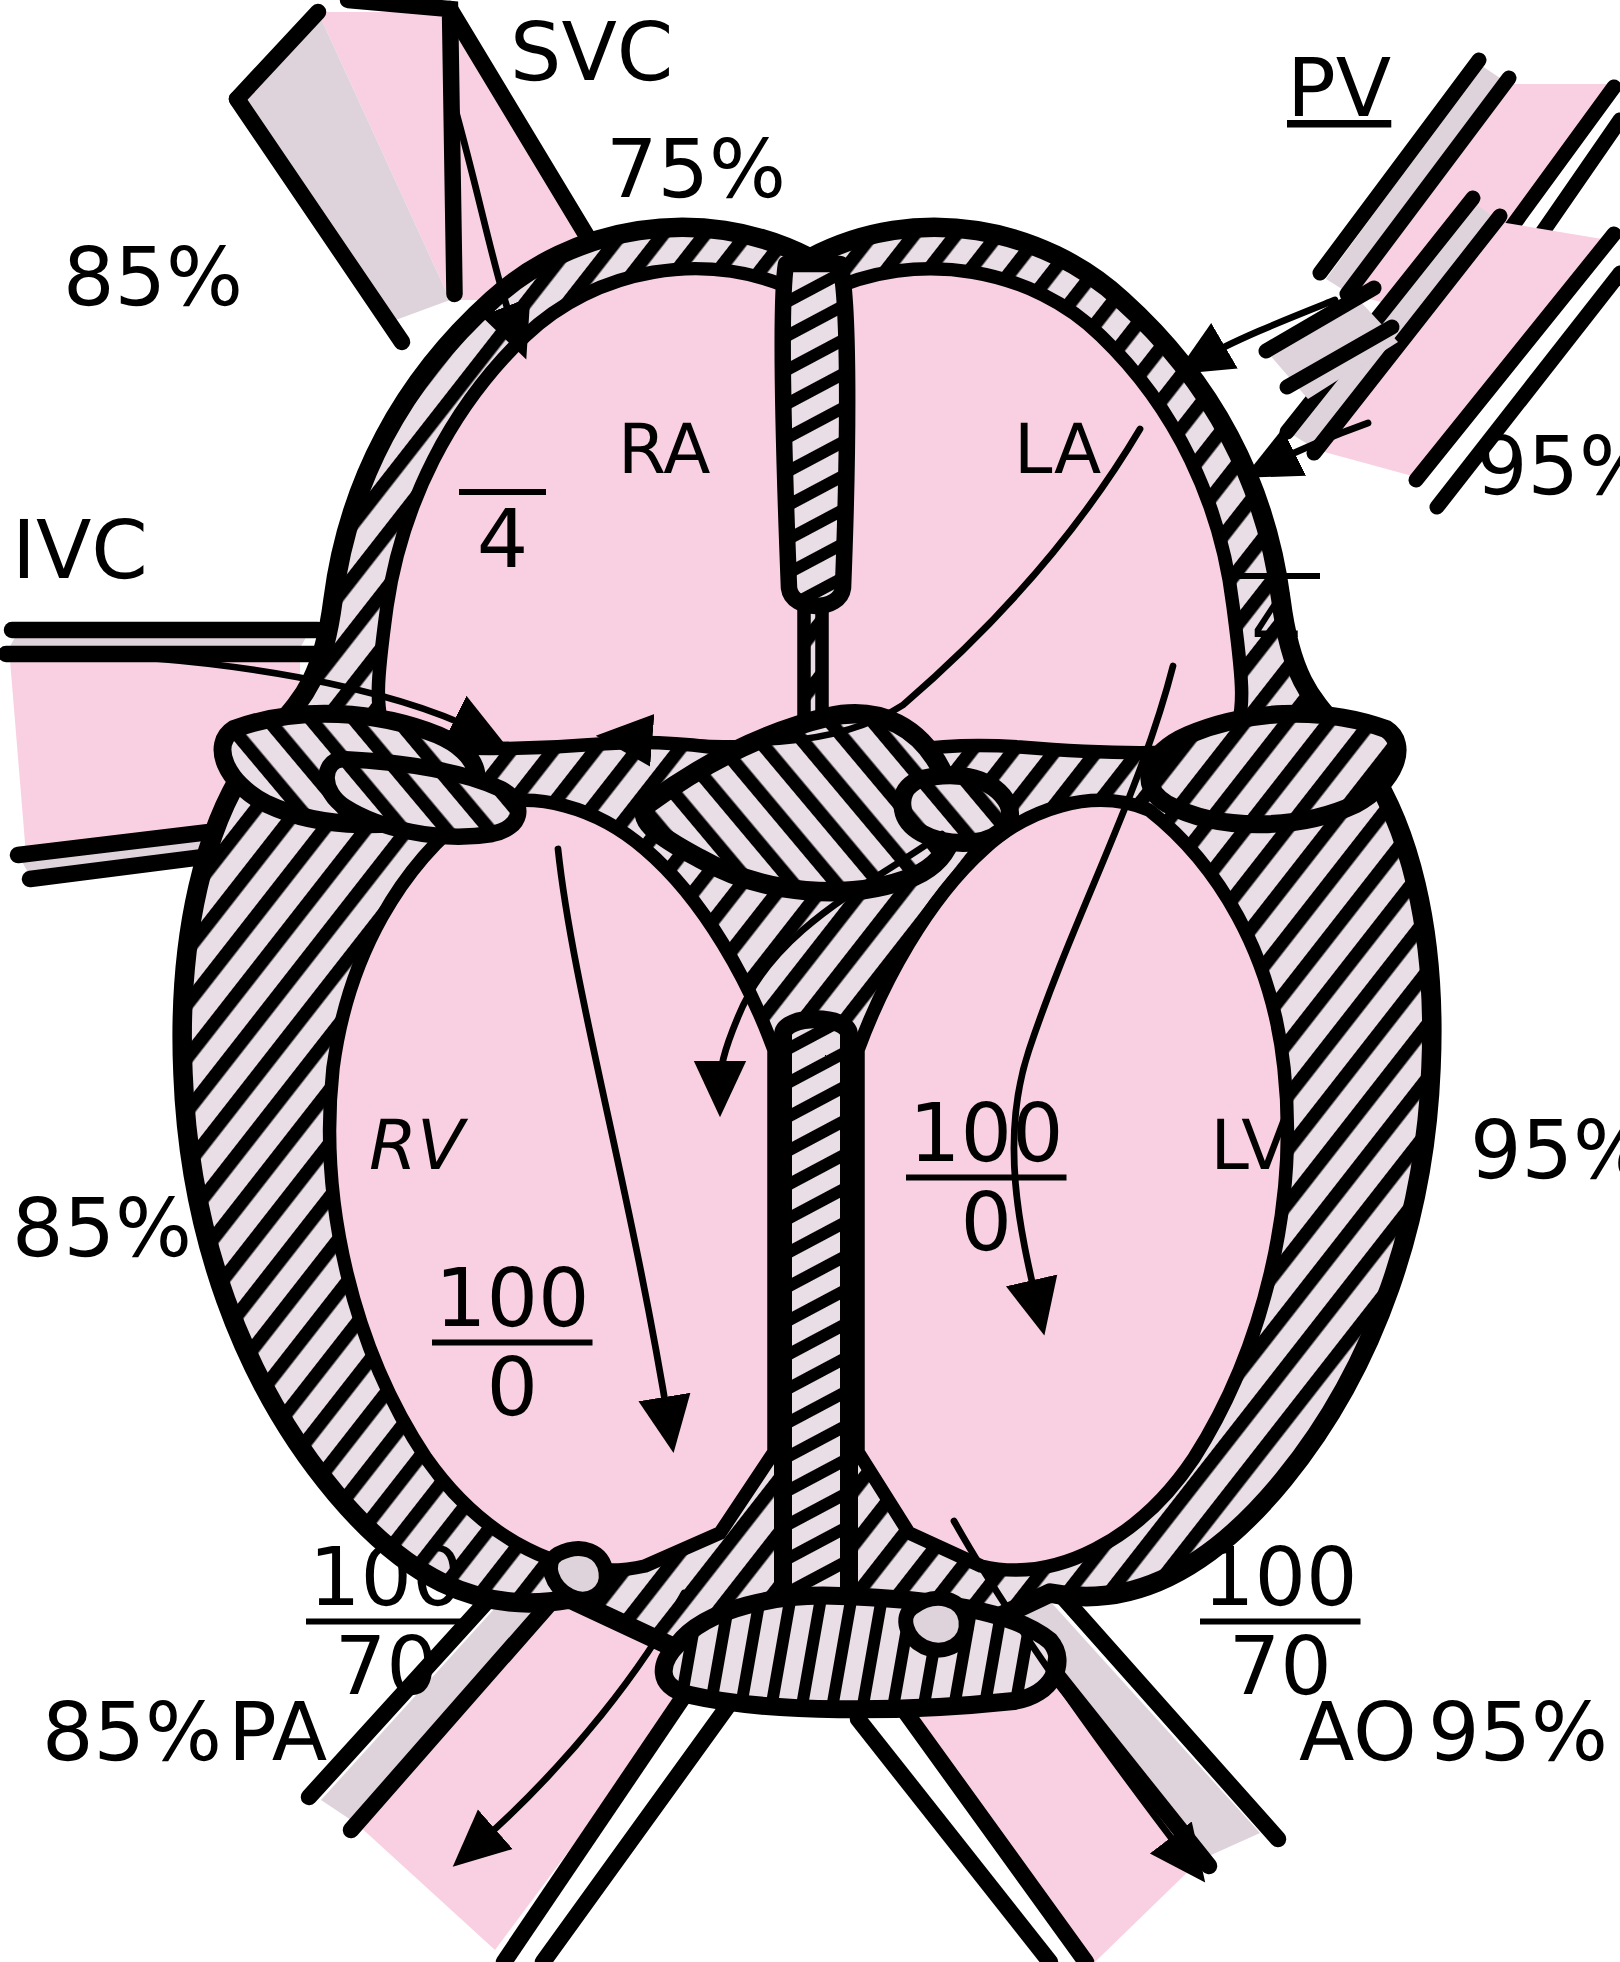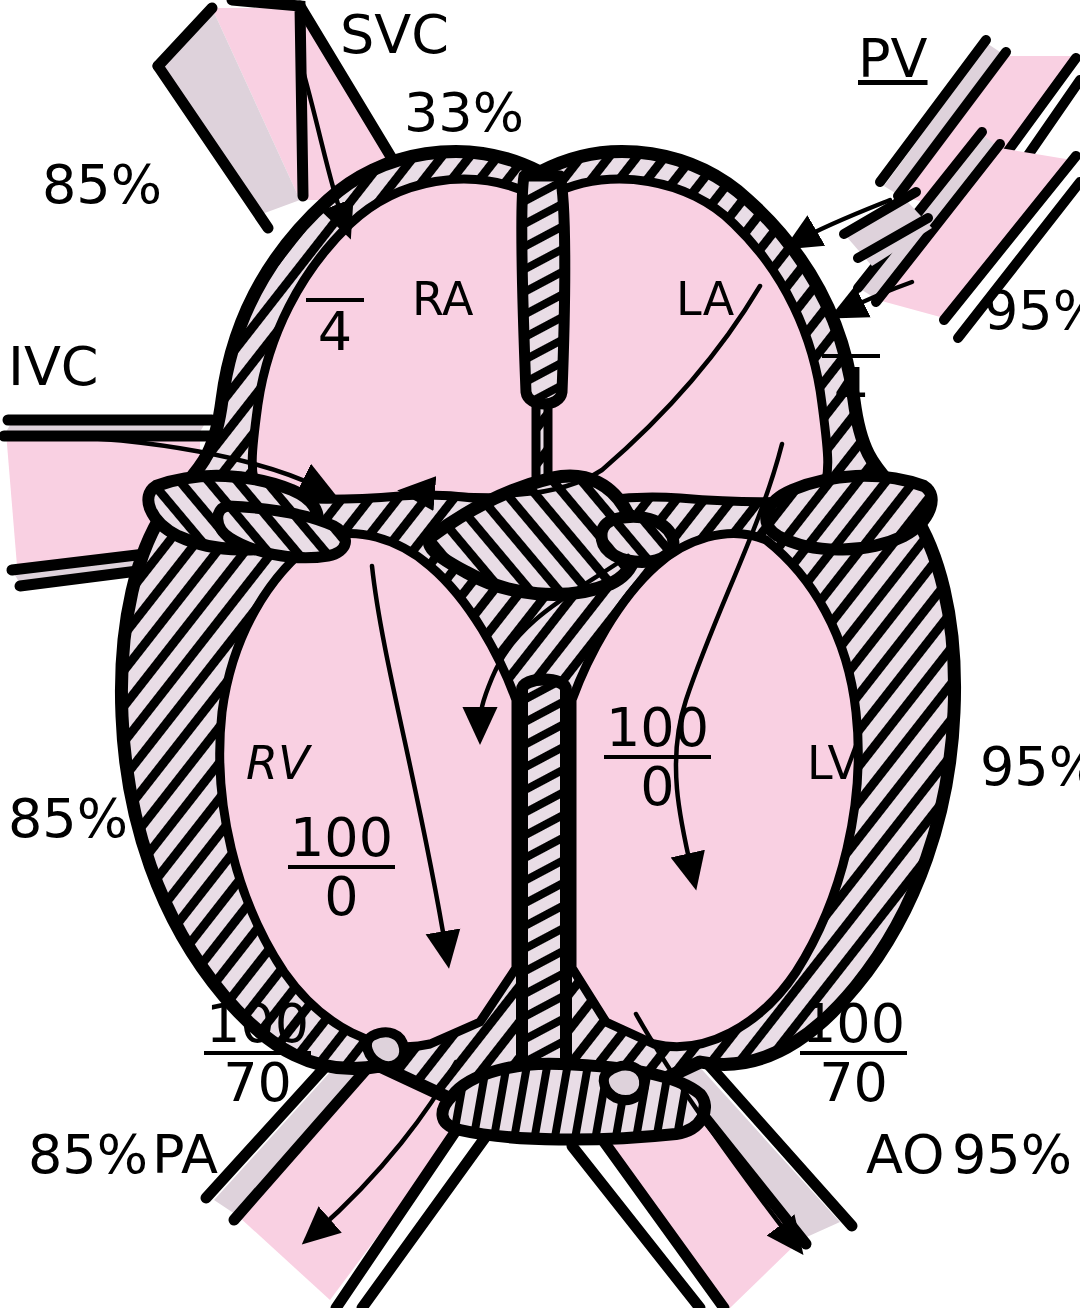--- a/index.html
+++ b/index.html
@@ -28,21 +28,21 @@
   .frac{
     position:absolute;
     display:inline-block;
     text-align:center;
     color:#000;
     font-family:"DejaVu Sans","Liberation Sans",sans-serif;
     font-size:54px;
     line-height:1.02;
     user-select:none;
   }
-  .frac .num{display:block;padding:0 2px;}
+  .frac .num{display:block;padding:0 2px;margin-top:28px;}
   .frac .den{display:block;padding:0 2px;border-top:4px solid #000;}
   .frac.mean .num{visibility:hidden;height:0;overflow:hidden;padding:0;}
   .frac.mean .den{border-top:4px solid #000;padding-top:2px;}
   .frac.mean{width:58px;}
 </style>
 </head>
 <body>
 
 <div id="stage">
 
@@ -259,21 +259,21 @@
 
 <div class="lbl lbl-vessel" style="left:340px;top:8px;">SVC</div>
 <div class="lbl lbl-vessel" style="left:8px;top:340px;">IVC</div>
 <div class="lbl lbl-vessel" style="left:858px;top:32px;text-decoration:underline;">PV</div>
 
 <div class="lbl lbl-chamber" style="left:412px;top:276px;">RA</div>
 <div class="lbl lbl-chamber" style="left:640px;top:276px;margin-left:36px;">LA</div>
 <div class="lbl lbl-chamber" style="left:246px;top:740px;font-style:italic;">RV</div>
 <div class="lbl lbl-chamber" style="left:807px;top:740px;text-align:right;">LV</div>
 
-<div class="lbl lbl-sat" style="left:404px;top:86px;">33%</div>
+<div class="lbl lbl-sat" style="left:404px;top:86px;">75%</div>
 <div class="lbl lbl-sat" style="left:42px;top:158px;">85%</div>
 <div class="lbl lbl-sat" style="left:984px;top:284px;">95%</div>
 <div class="lbl lbl-sat" style="left:8px;top:792px;">85%</div>
 <div class="lbl lbl-sat" style="left:980px;top:740px;">95%</div>
 
 <div class="lbl lbl-sat" style="left:28px;top:1128px;">85%</div>
 <div class="lbl lbl-vessel" style="left:152px;top:1128px;">PA</div>
 <div class="lbl lbl-vessel" style="left:866px;top:1128px;">AO</div>
 <div class="lbl lbl-sat" style="left:952px;top:1128px;">95%</div>
 

